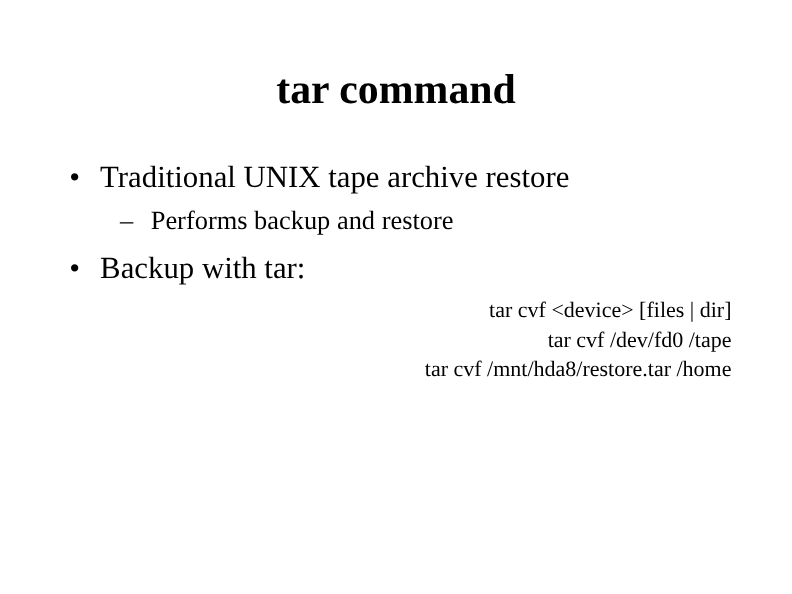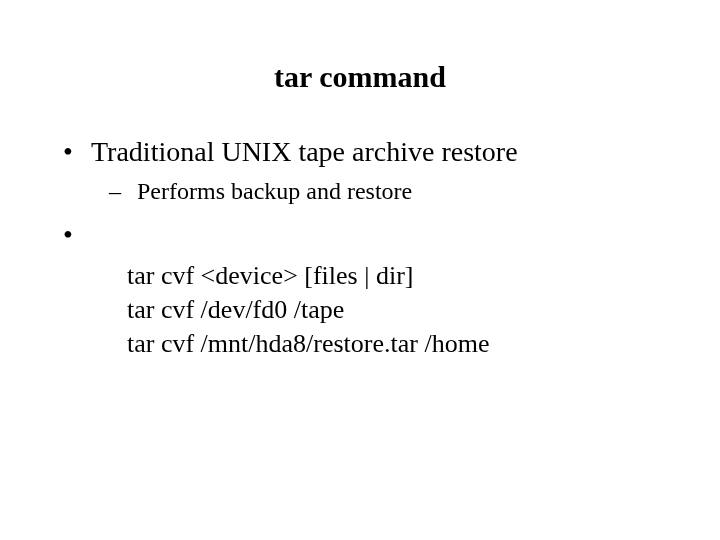--- a/index.html
+++ b/index.html
@@ -5,21 +5,21 @@
     * { margin: 0; padding: 0; box-sizing: border-box; }
     body {
       width: 720px;
       height: 540px;
       background: #fff;
       font-family: "Times New Roman", Times, serif;
       color: #000;
       padding: 60px 55px 0 55px;
     }
     .title {
-      font-size: 30px;
+      font-size: 38px;
       font-weight: bold;
       text-align: center;
       margin-bottom: 42px;
     }
     .l1 {
       font-size: 28px;
       margin-left: 8px;
       margin-bottom: 10px;
       display: flex;
     }
@@ -33,37 +33,39 @@
       margin-left: 54px;
       margin-bottom: 14px;
       display: flex;
     }
     .l2 .dash {
       display: inline-block;
       width: 28px;
       flex-shrink: 0;
     }
     .code-line {
-      font-size: 26px;
-      margin-left: 72px;
+      font-size: 20px;
+      margin-left: 26px;
       margin-bottom: 4px;
+      text-align: right;
     }
   </style>
 </head>
 <body>
 
 <div class="title">tar command</div>
 
 <div class="l1">
   <span class="bullet">•</span>
   <span>Traditional UNIX tape archive restore</span>
 </div>
 <div class="l2">
   <span class="dash">–</span>
   <span>Performs backup and restore</span>
 </div>
 
 <div class="l1">
   <span class="bullet">•</span>
+  <span>Backup with tar:</span>
 </div>
 <div class="code-line">tar cvf  &lt;device&gt; [files | dir]</div>
 <div class="code-line">tar cvf   /dev/fd0 /tape</div>
 <div class="code-line">tar cvf /mnt/hda8/restore.tar /home</div>
 
 </body></html>

